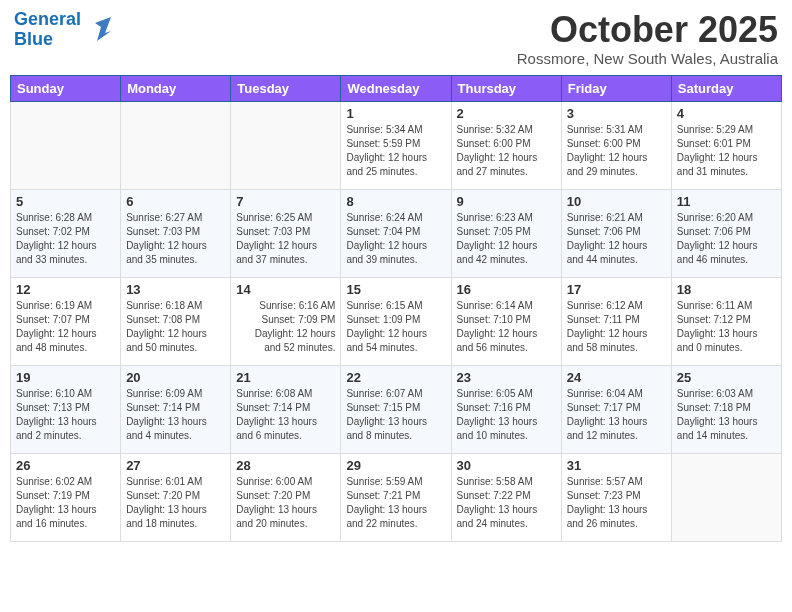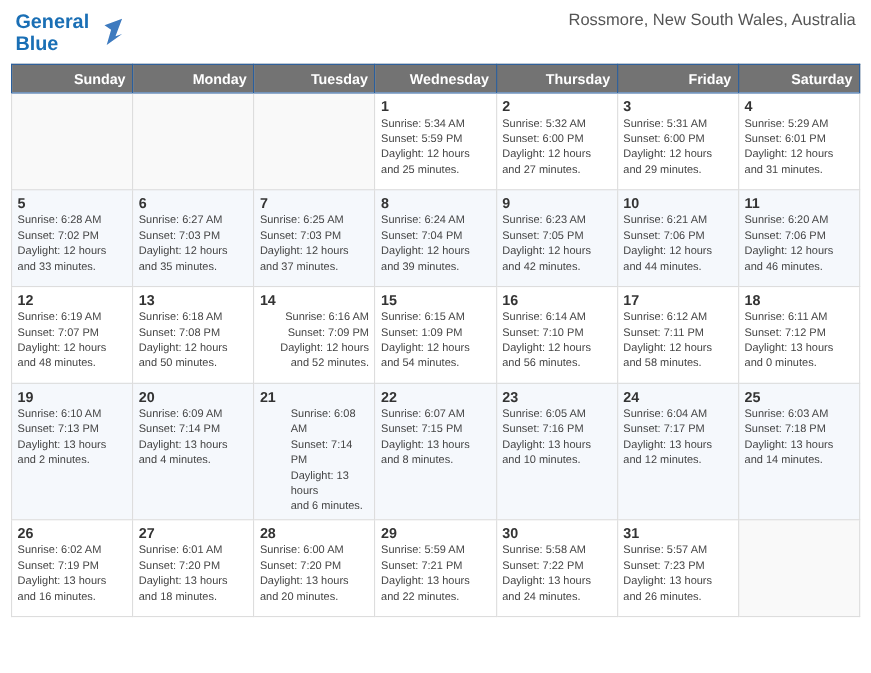--- a/index.html
+++ b/index.html
@@ -47,25 +47,25 @@
     .calendar-subtitle {
       font-size: 15px;
       color: #555;
     }
     .calendar {
       width: 100%;
       border-collapse: collapse;
       border: 1px solid #ccc;
     }
     .calendar th {
-      background: #737373;
+      background: #8b5cf6;
       color: #fff;
       font-size: 13px;
       font-weight: bold;
-      text-align: right;
+      text-align: left;
       padding: 5px 6px;
       border: 1px solid #2a5f9e;
     }
     .calendar td {
       width: 110px;
       vertical-align: top;
       border: 1px solid #ddd;
       padding: 4px 5px;
       background: #fff;
       min-height: 80px;
@@ -101,20 +101,21 @@
           <span>General</span><br>
           <span style="color:#1a6fb5;">Blue</span>
         </div>
         <svg class="logo-icon" viewBox="0 0 30 30" xmlns="http://www.w3.org/2000/svg">
           <polygon points="12,8 28,2 22,18 28,16 14,26 18,12" fill="#3d7abf"></polygon>
         </svg>
       </div>
     </div>
   </div>
   <div class="title-block">
+    <div class="calendar-title">October 2025</div>
     <div class="calendar-subtitle">Rossmore, New South Wales, Australia</div>
   </div>
 </div>
 
 <table class="calendar">
   <thead>
     <tr>
     <th>Sunday</th>
         <th>Monday</th>
         <th>Tuesday</th>
@@ -270,21 +271,21 @@
         </td>
         <td>
           <span class="day-number">20</span>
           <div class="day-info" style="white-space: pre-line;">Sunrise: 6:09 AM
 Sunset: 7:14 PM
 Daylight: 13 hours
 and 4 minutes.</div>
         </td>
         <td>
           <span class="day-number">21</span>
-          <div class="day-info" style="white-space: pre-line; margin-left: 28px;">Sunrise: 6:08 AM
+          <div class="day-info" style="white-space: pre-line;">Sunrise: 6:08 AM
 Sunset: 7:14 PM
 Daylight: 13 hours
 and 6 minutes.</div>
         </td>
         <td>
           <span class="day-number">22</span>
           <div class="day-info" style="white-space: pre-line;">Sunrise: 6:07 AM
 Sunset: 7:15 PM
 Daylight: 13 hours
 and 8 minutes.</div>

